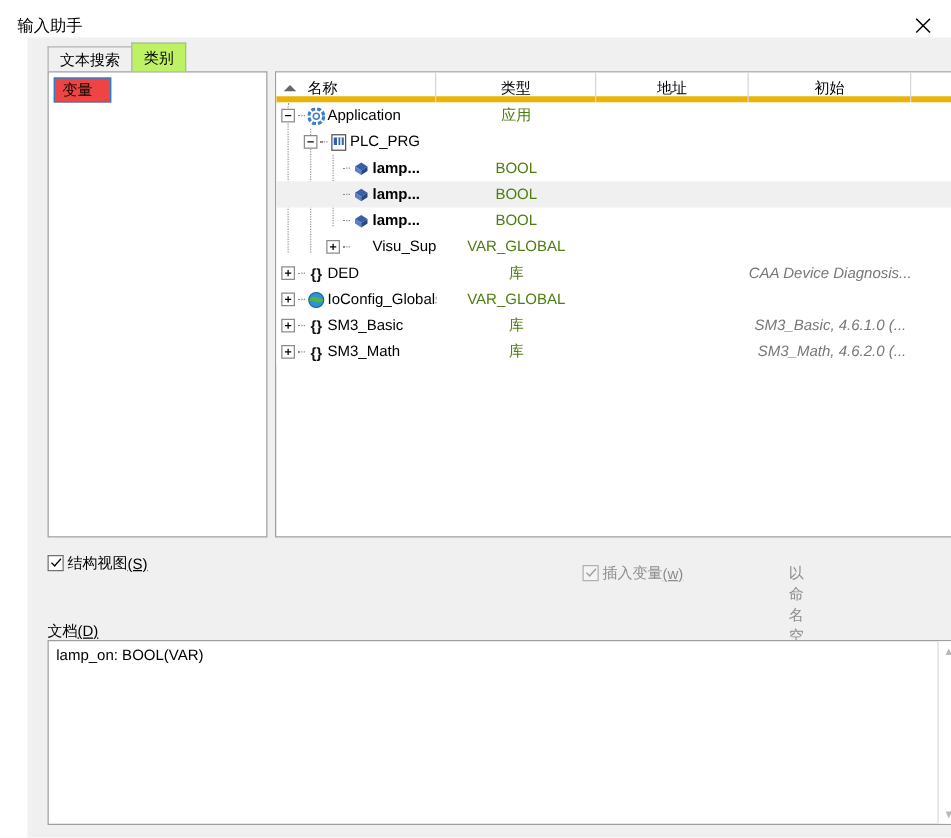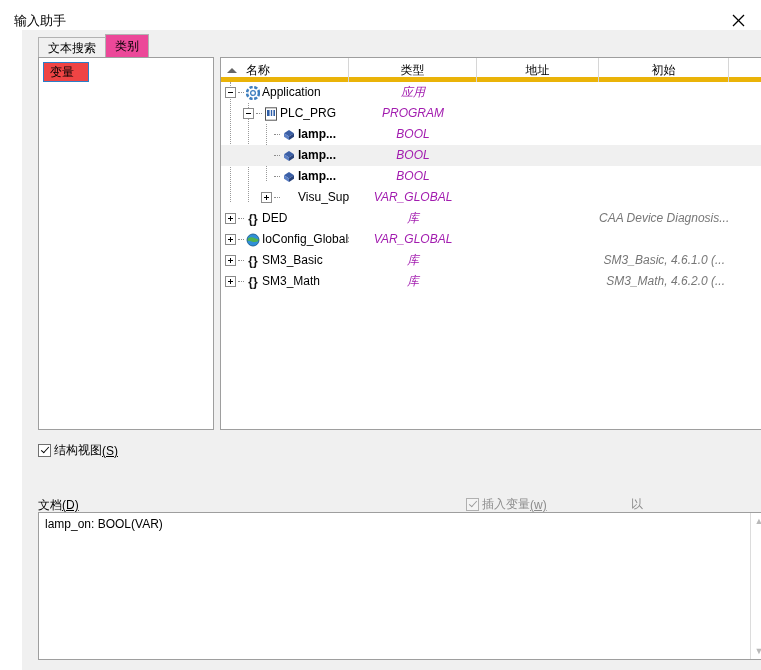--- a/index.html
+++ b/index.html
@@ -71,21 +71,21 @@
     padding: 0 9px;
     border: 1px solid #b2b2b2;
     border-bottom: none;
     background: #f0f0f0;
     font-size: 12px;
     cursor: pointer;
     margin-right: -1px;
     box-sizing: border-box;
   }
   .tab.active {
-    background: #ec4899;
+    background: #bef264;
     height: 23px;
     line-height: 22px;
     border-color: #b2b2b2;
     position: relative;
     z-index: 2;
   }
 
   
   .panels {
     position: absolute;
@@ -176,21 +176,21 @@
   }
   .tree-row.selected { background: #f0f0f0; }
   .cell {
     box-sizing: border-box;
     height: 21px;
     line-height: 21px;
     overflow: hidden;
     white-space: nowrap;
   }
   .cell-name { width: 128px; display: flex; align-items: center; }
-  .cell-type { width: 128px; text-align: center; font-style: italic; color: #a21caf; }
+  .cell-type { width: 128px; text-align: center; color: #4d7c0f; }
   .cell-addr { width: 122px; text-align: center; font-style: italic; color: #777; }
   .cell-init { width: 130px; text-align: right; padding-right: 4px; font-style: italic; color: #777; }
 
   .indent { flex: 0 0 auto; }
   .twisty {
     width: 11px; height: 11px;
     border: 1px solid #8b8b8b;
     background: #fff;
     position: relative;
     margin-right: 2px;
@@ -290,21 +290,21 @@
     padding: 0 4px 0 5px;
     box-sizing: border-box;
     font-size: 12px;
     cursor: pointer;
   }
   .chev { font-size: 10px; color: #444; }
 
   
   .mid-row {
     position: absolute;
-    top: 466px;
+    top: 420px;
     left: 0;
     width: 647px;
     height: 20px;
   }
   .mid-row .c1 { position: absolute; left: 444px; top: 0; }
   .mid-row .c2 { position: absolute; left: 593px; top: 0; }
 
   
   .doc-label {
     position: absolute;
@@ -419,21 +419,20 @@
               <span class="twisty"></span>
               <span class="dots"></span>
               <svg class="icon" viewBox="0 0 14 14">
                 <rect x="1.5" y="0.8" width="11" height="12.4" fill="#fff" stroke="#555" stroke-width="1"></rect>
                 <rect x="3" y="3" width="8" height="6" fill="#2f5fa8"></rect>
                 <rect x="5.6" y="3" width="1.2" height="6" fill="#ffffff"></rect>
                 <rect x="8.2" y="3" width="1.2" height="6" fill="#ffffff"></rect>
               </svg>
               <span class="node-label">PLC_PRG</span>
             </div>
-            <div class="cell cell-type">PROGRAM</div>
             <div class="cell cell-addr"></div>
             <div class="cell cell-init"></div>
           </div>
           <div class="tree-row">
             <div class="cell cell-name">
               <span class="indent" style="width: 40px;"></span>
               <span class="twisty-spacer"></span>
               <span class="dots"></span>
               <svg class="icon" viewBox="0 0 14 14">
                 <polygon points="7,2 12,5.2 7,8.4 2,5.2" fill="#3b5fa6"></polygon>

